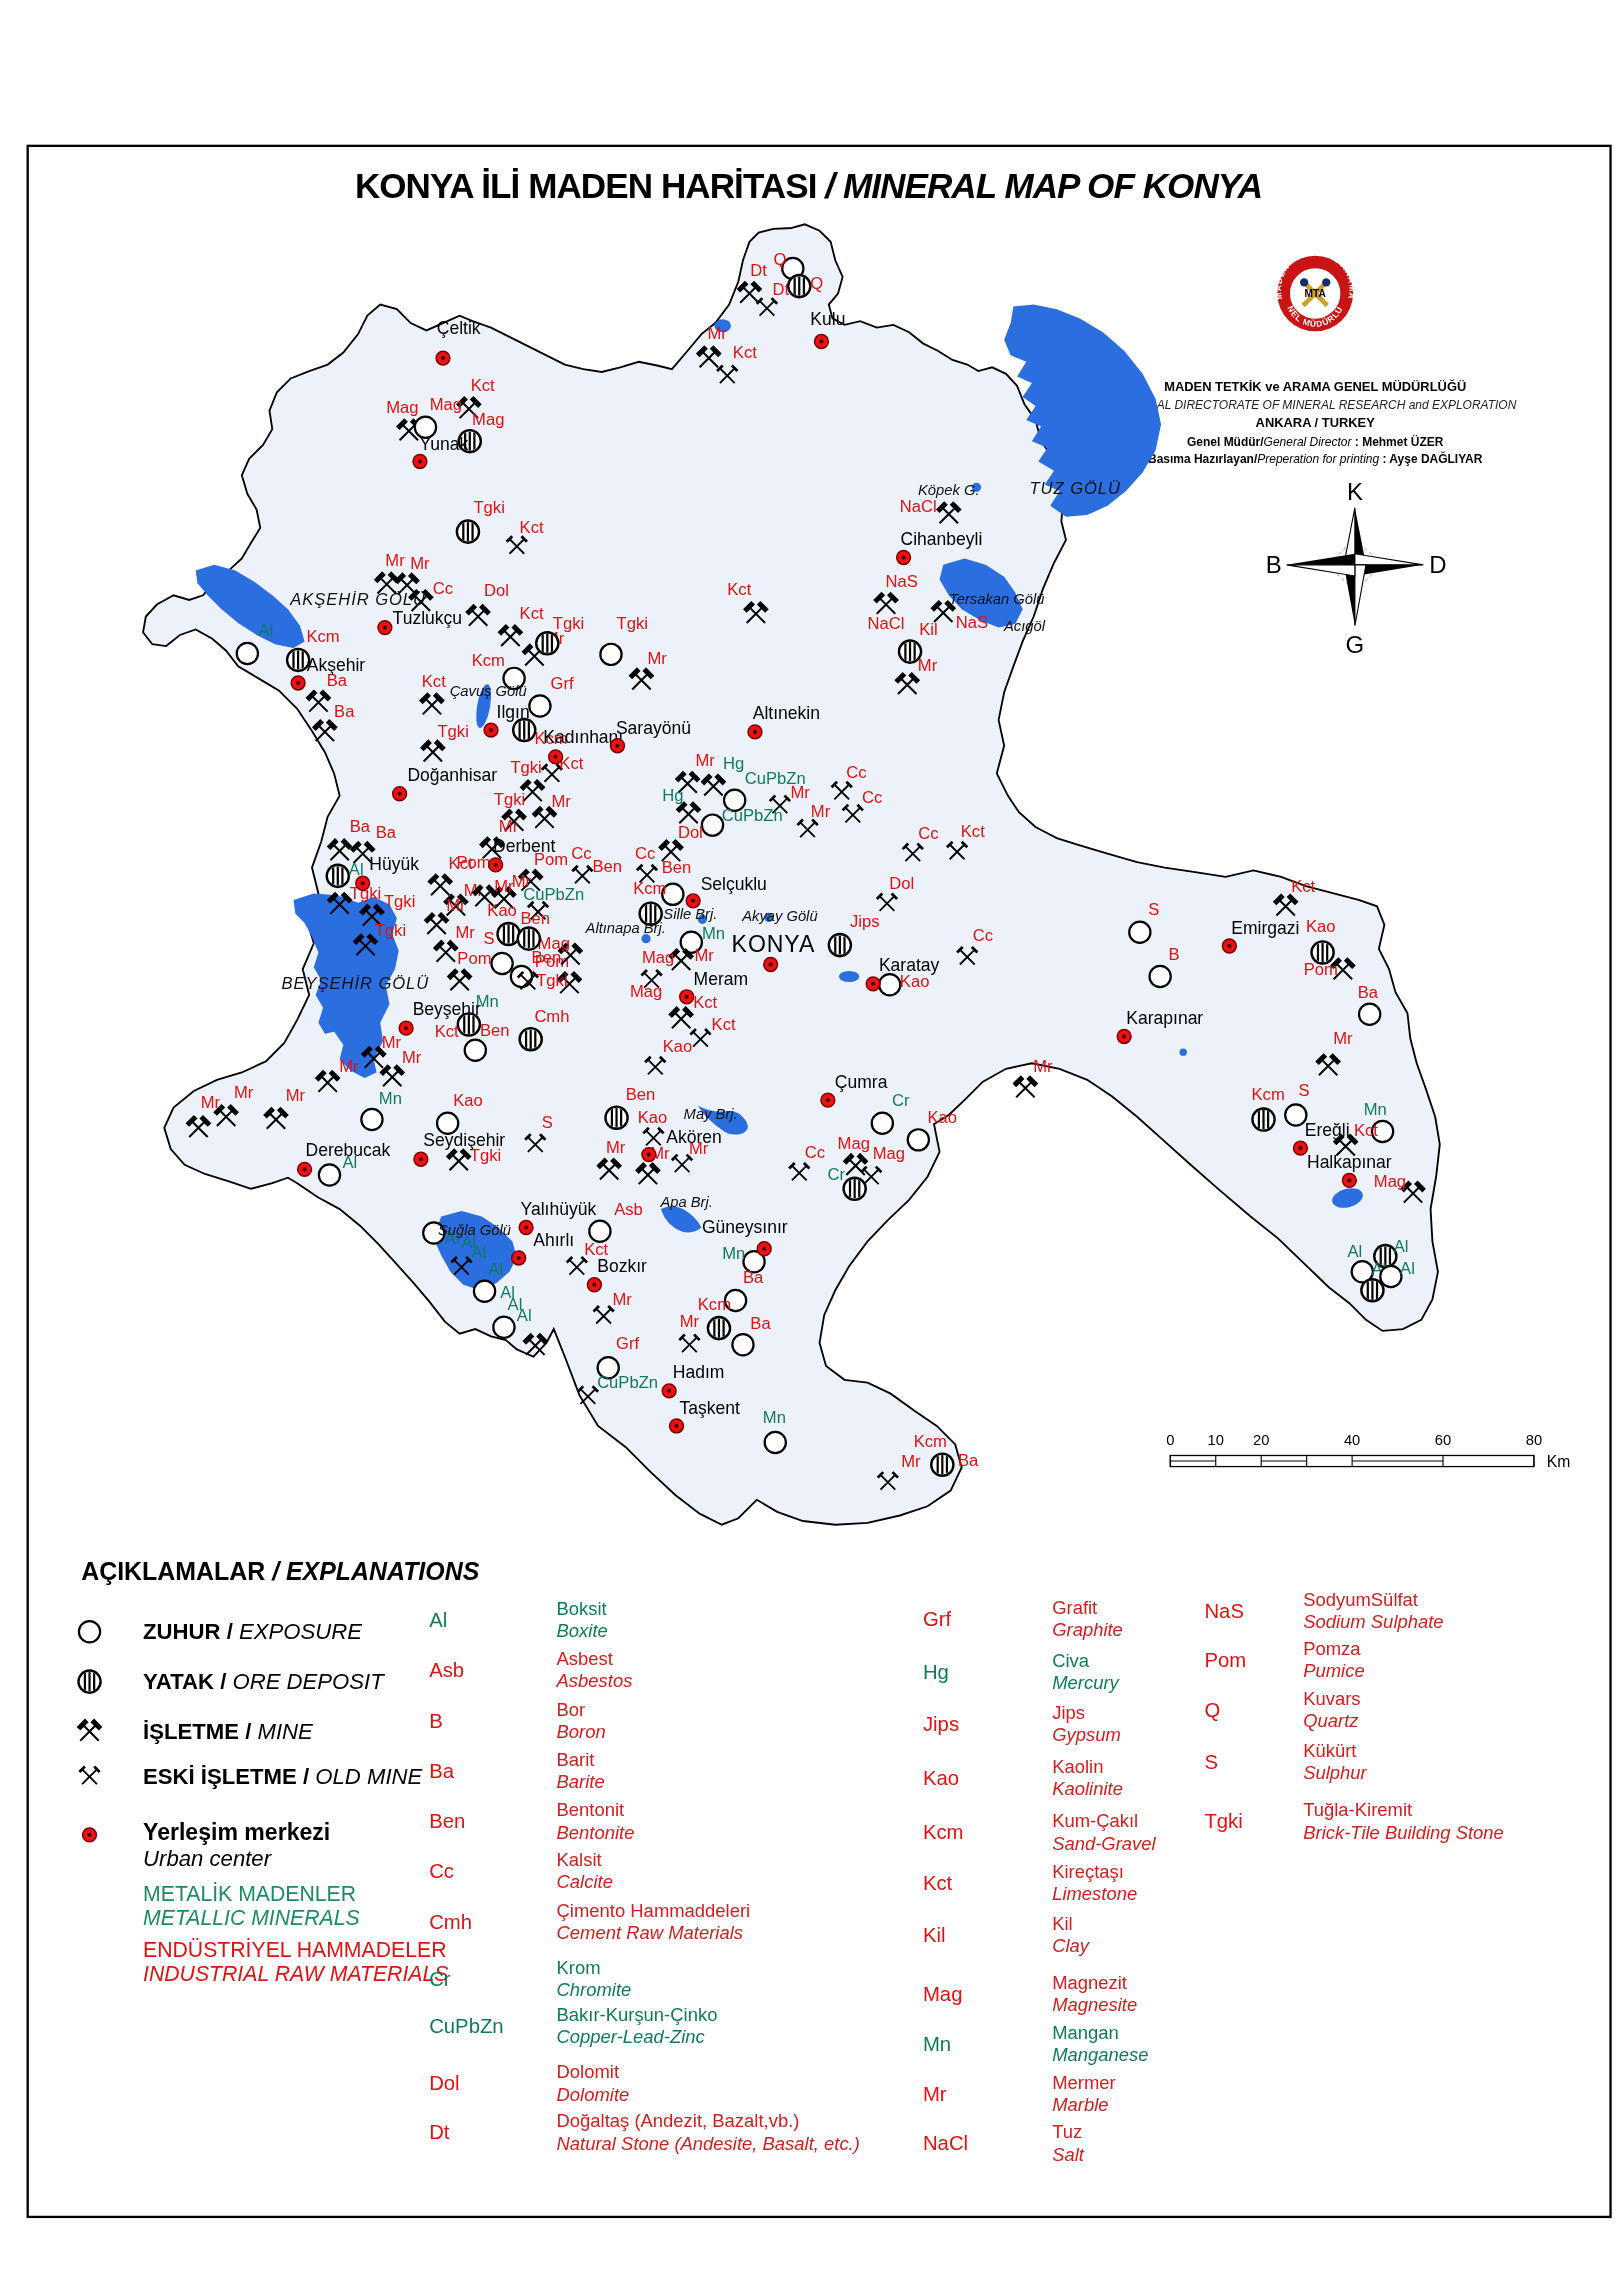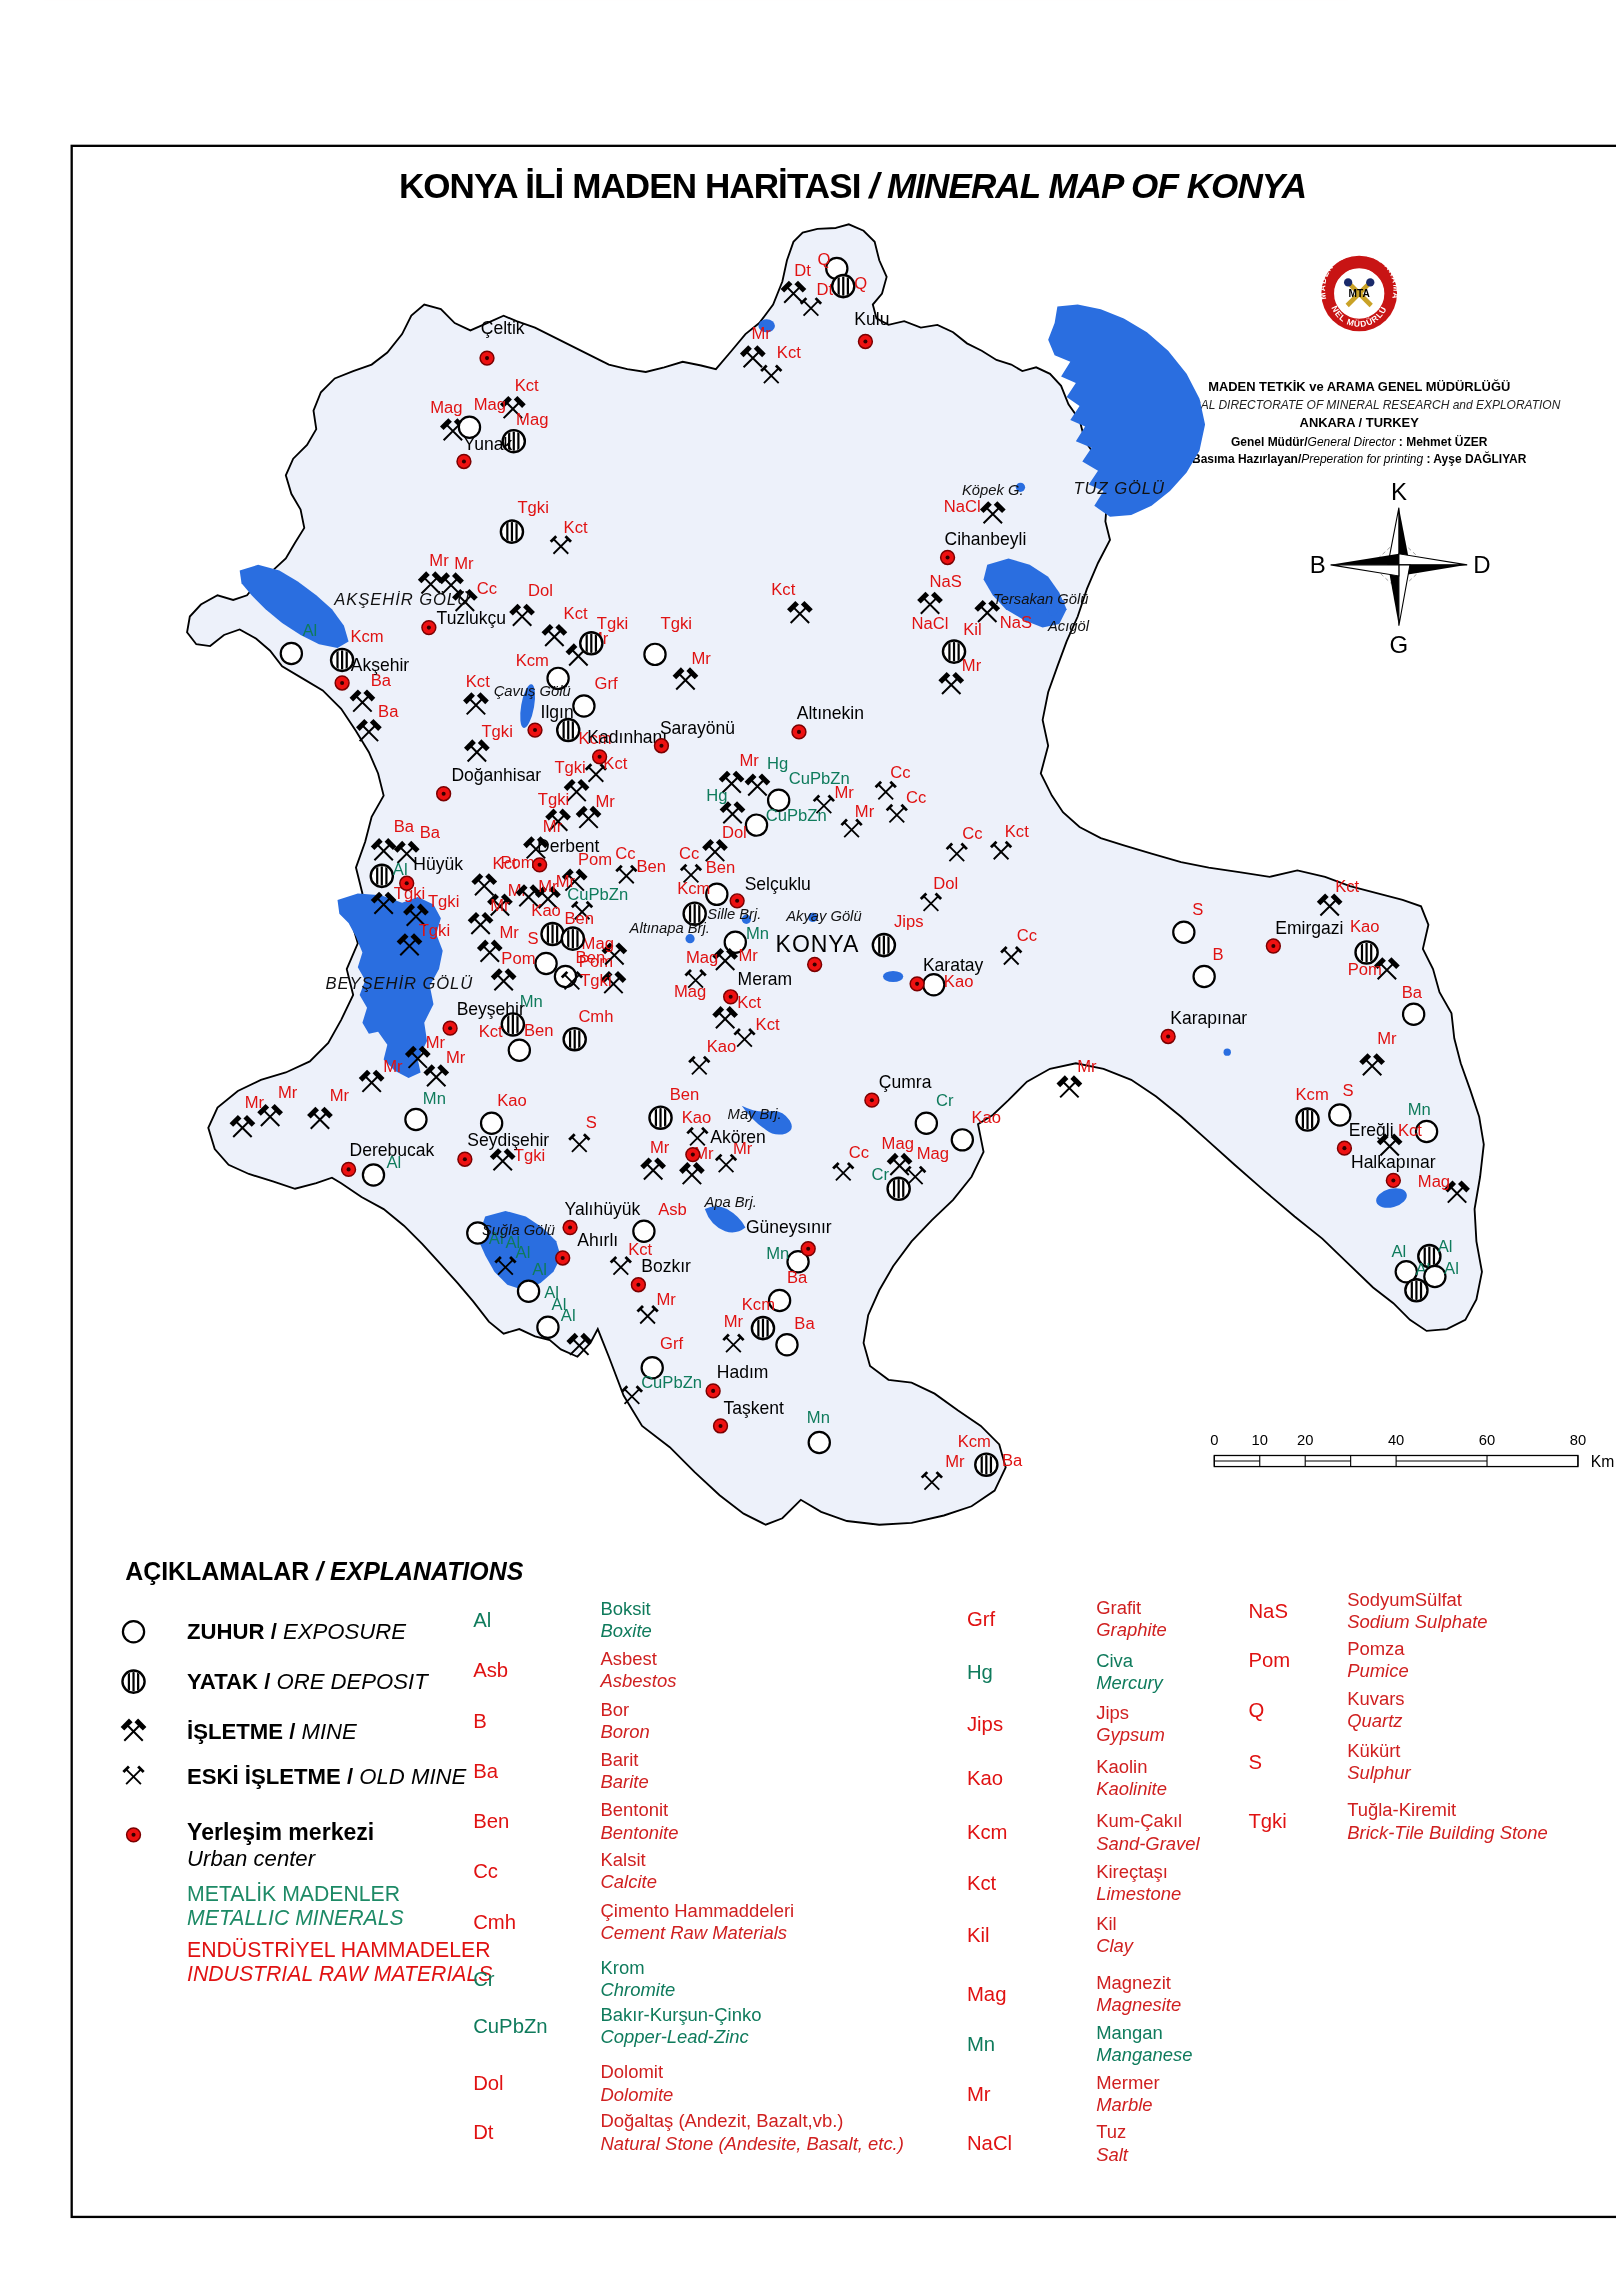--- a/index.html
+++ b/index.html
@@ -1,16 +1,16 @@
 <!DOCTYPE html>
 <html style="font-size:14.8px"><head>
 <meta charset="utf-8">
 <style>
   html,body{margin:0;padding:0;background:#fff;}
-  #page{width:1304px;height:2288px;position:relative;background:#b91c1c;margin-left:44px;}
+  #page{width:1304px;height:2288px;position:relative;background:#b91c1c;}
   text{font-family:"Liberation Sans",sans-serif;fill:#000;}
   .title-tr{font-size:38px;font-weight:bold;letter-spacing:-1px;}
   .title-en{font-size:38px;font-weight:bold;font-style:italic;letter-spacing:-1px;}
   .pub-b{font-size:14px;font-weight:bold;}
   .pub-i{font-size:13px;font-style:italic;fill:#222;}
   .pub-s{font-size:13px;font-weight:bold;}
   .pub-si{font-size:13px;font-style:italic;}
   .logo-band{font-size:9px;font-weight:bold;fill:#fff;letter-spacing:1px;}
   .compass-letter{font-size:26px;}
   .min{font-size:18px;}

